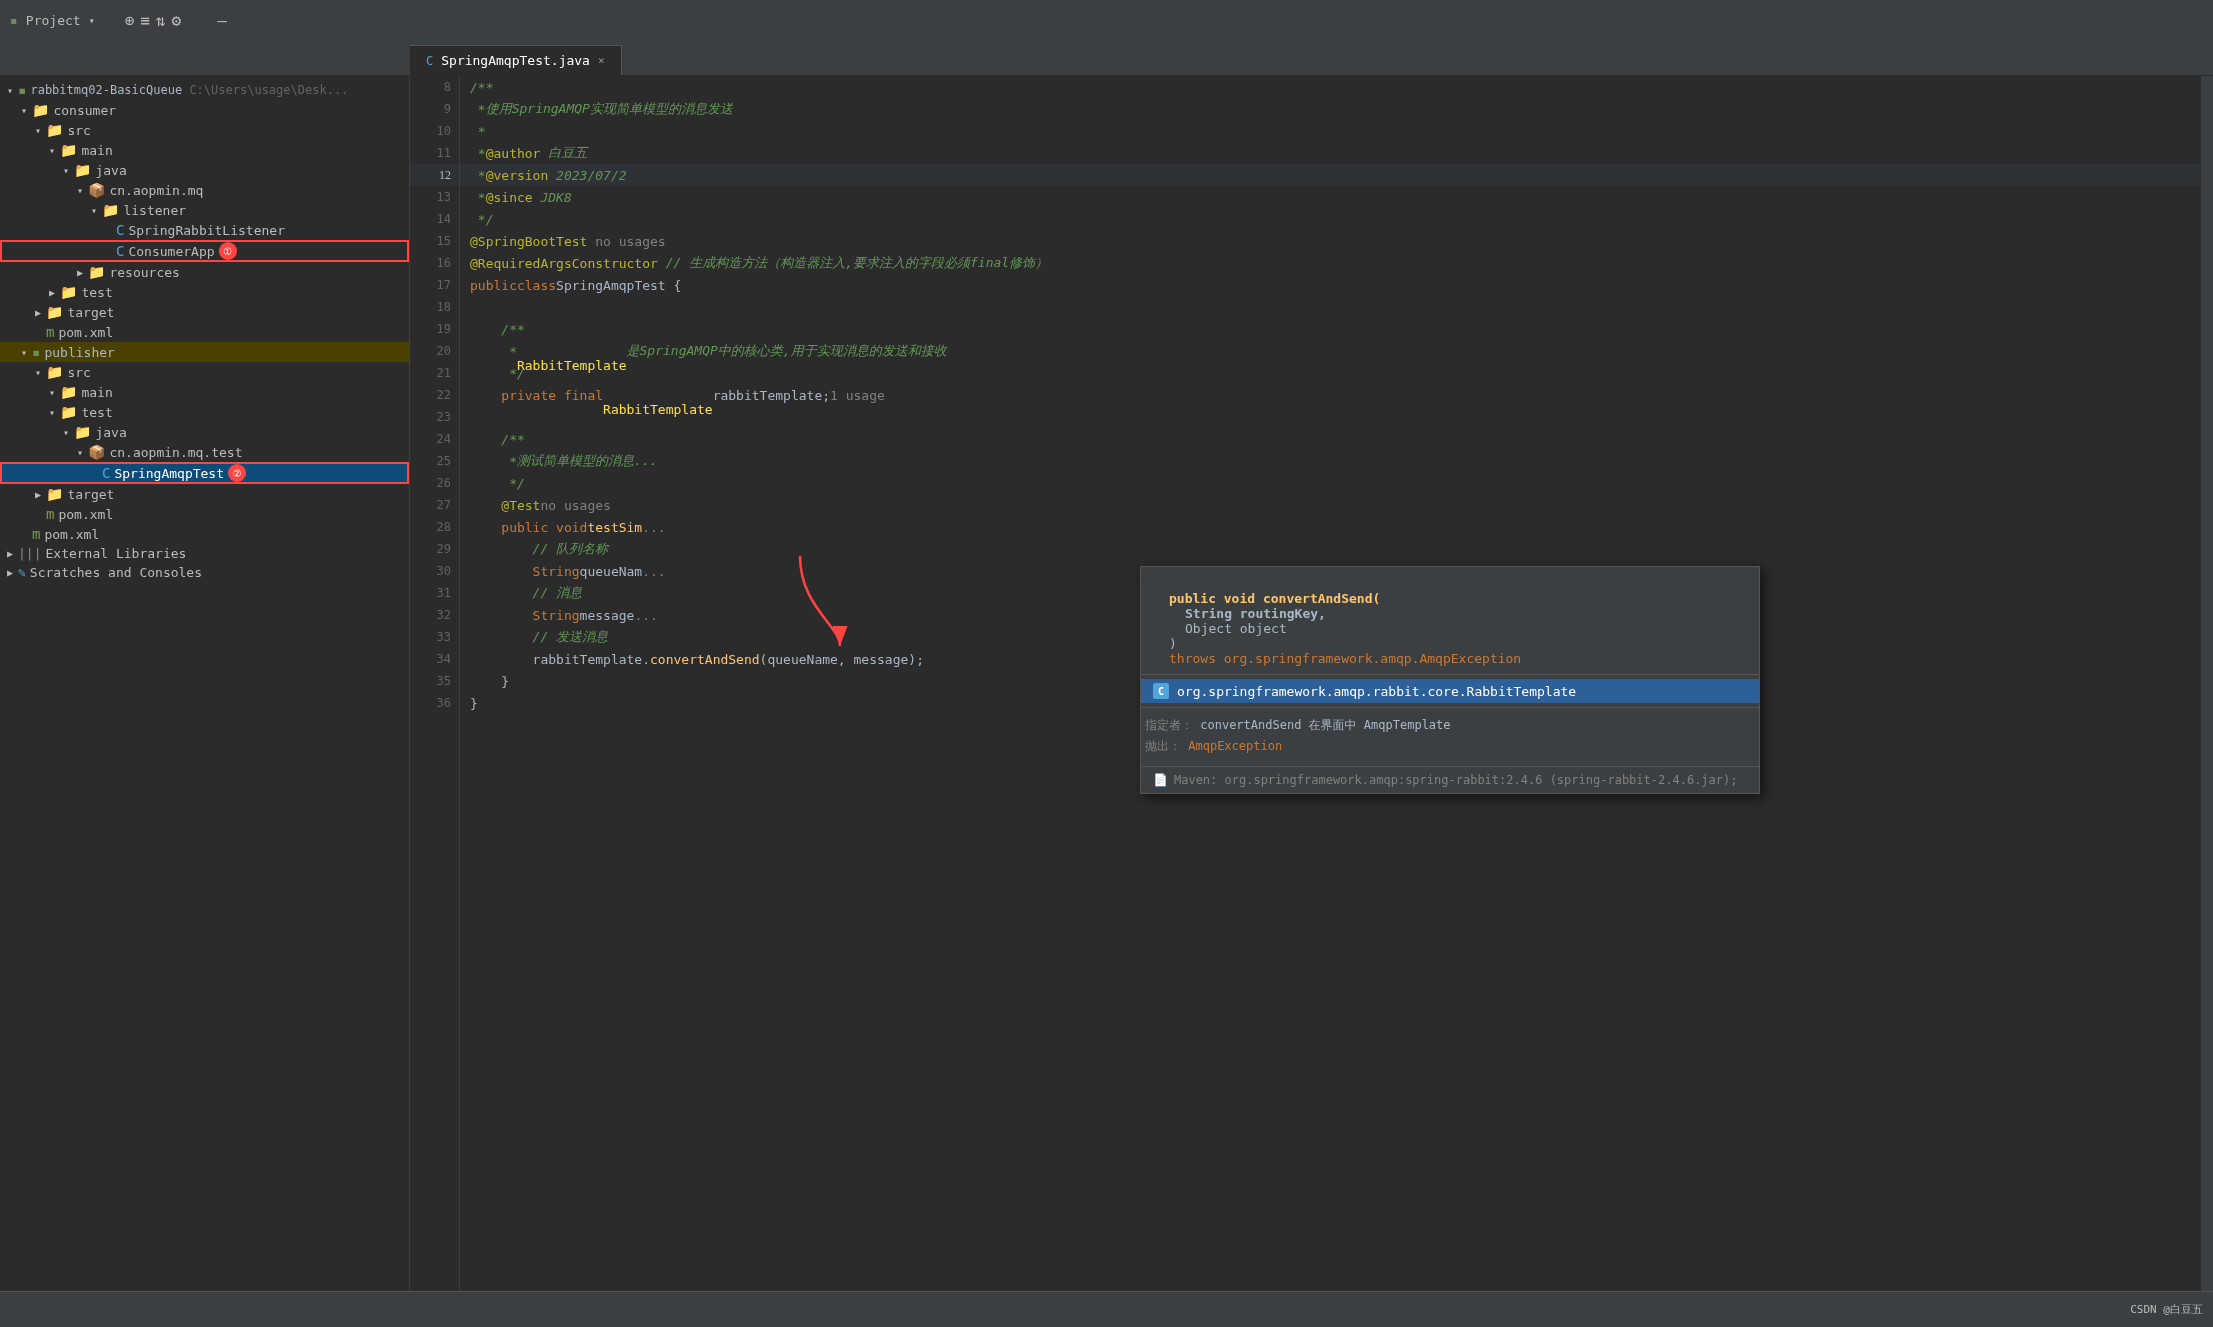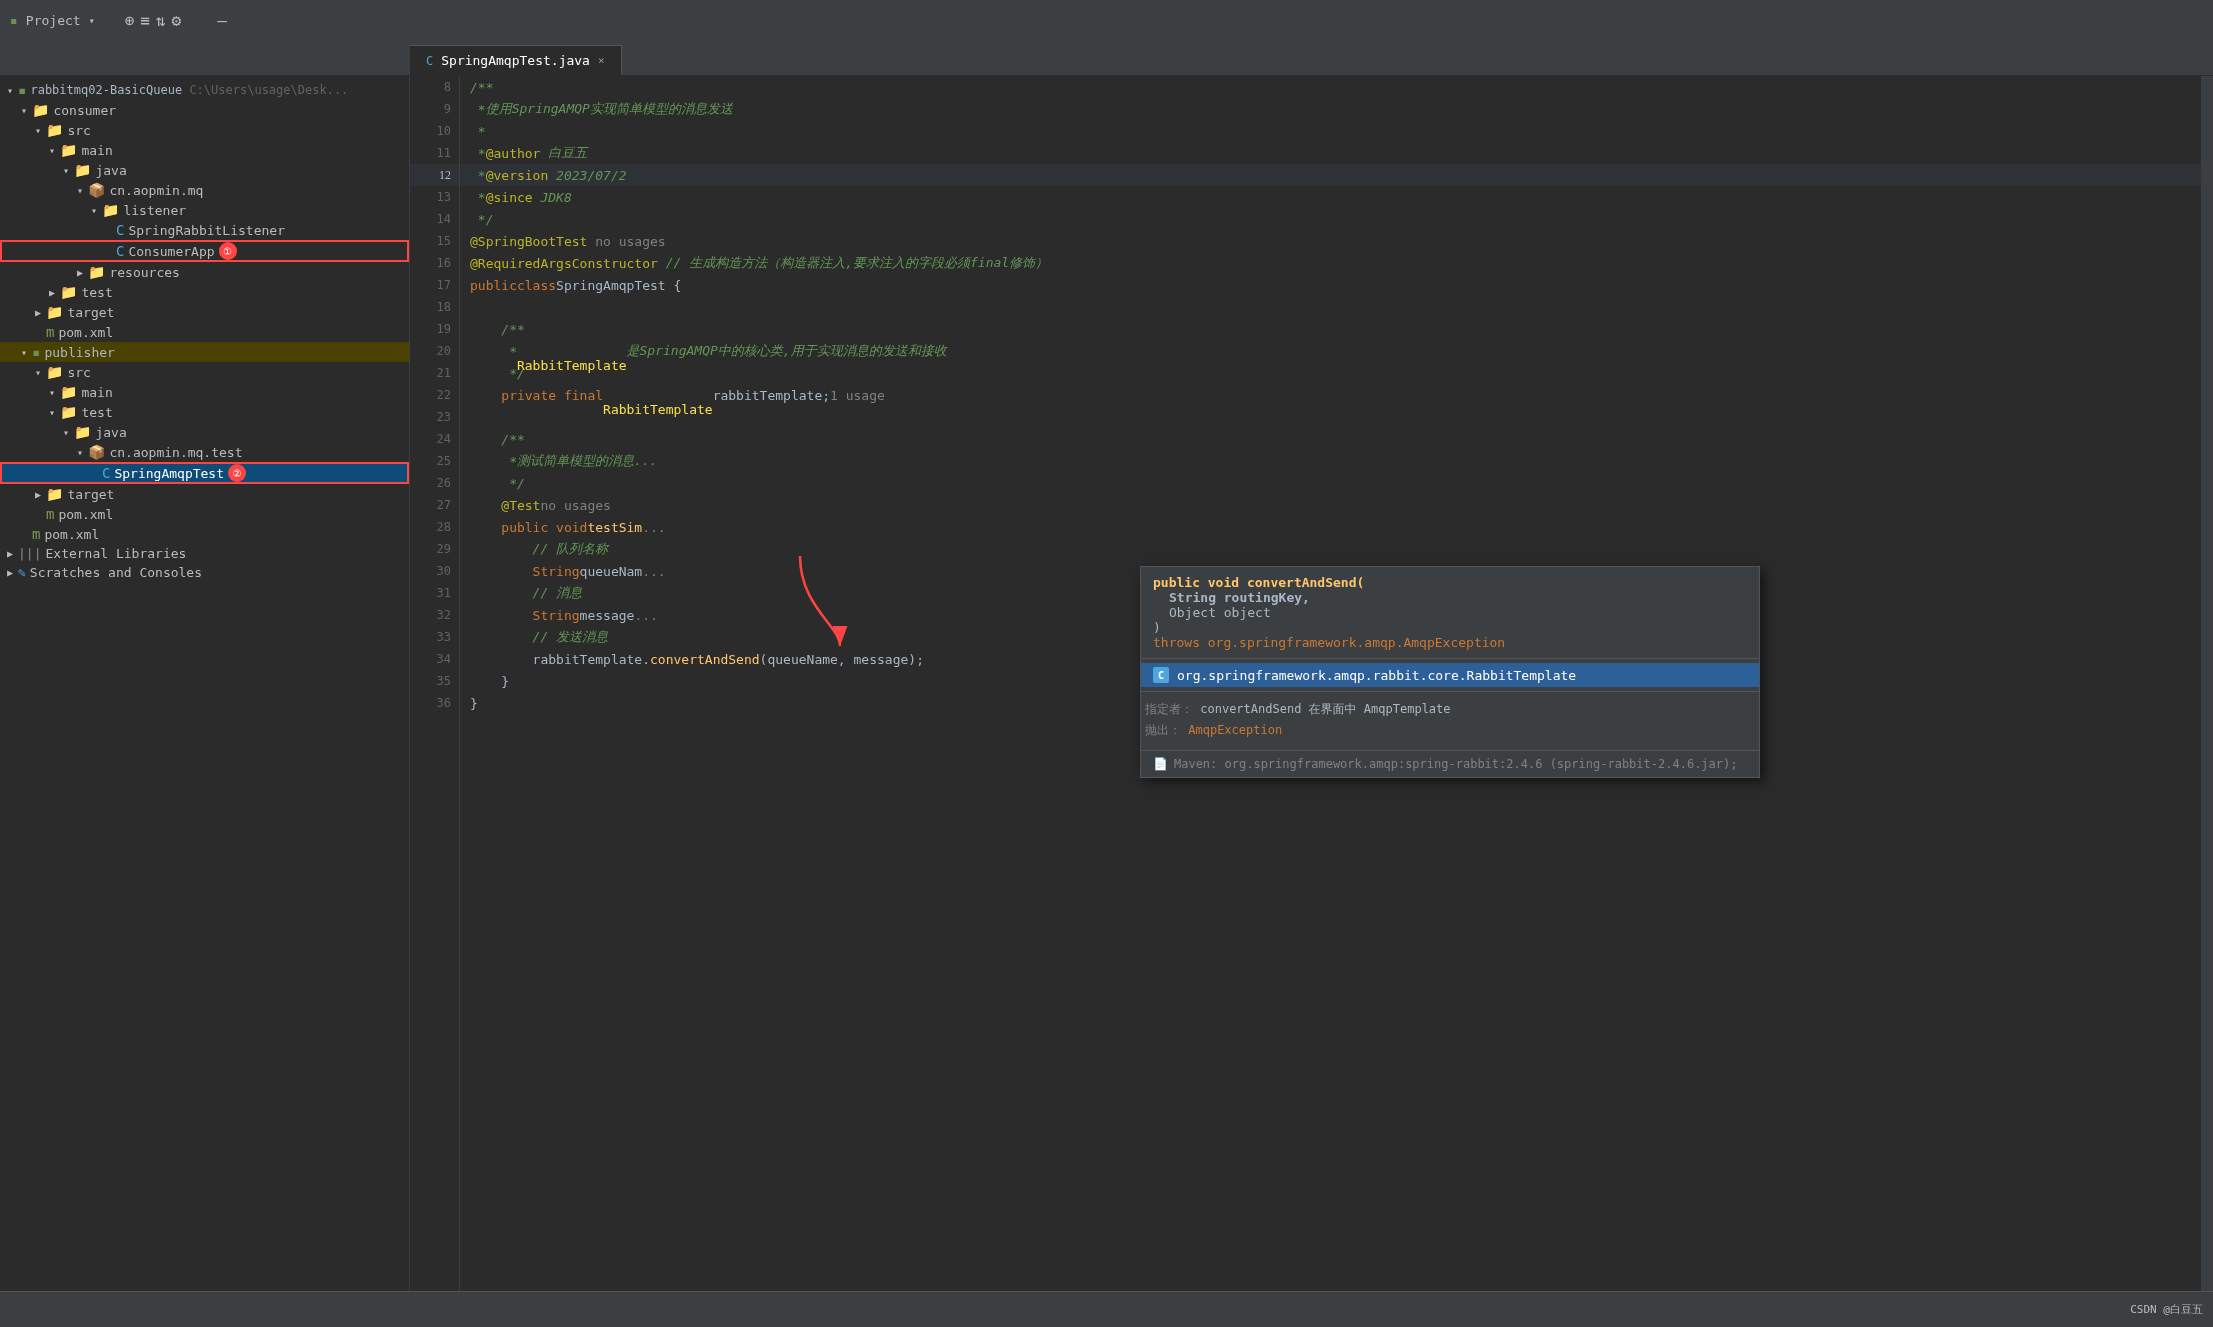--- a/index.html
+++ b/index.html
@@ -182,23 +182,24 @@
       top: 490px;
       left: 680px;
       width: 620px;
       background: #3c3f41;
       border: 1px solid #555;
       box-shadow: 4px 4px 12px rgba(0,0,0,0.6);
       z-index: 100;
       font-size: 13px;
     }
     .popup-header {
-      padding: 8px 12px;
+      padding: 8px 28px;
       color: #a9b7c6;
       border-bottom: 1px solid #555;
+      margin-top: 16px;
     }
     .popup-method {
       font-weight: bold;
       color: #ffc66d;
     }
     .popup-body {
       padding: 4px 0;
     }
     .popup-item {
       padding: 4px 12px;

